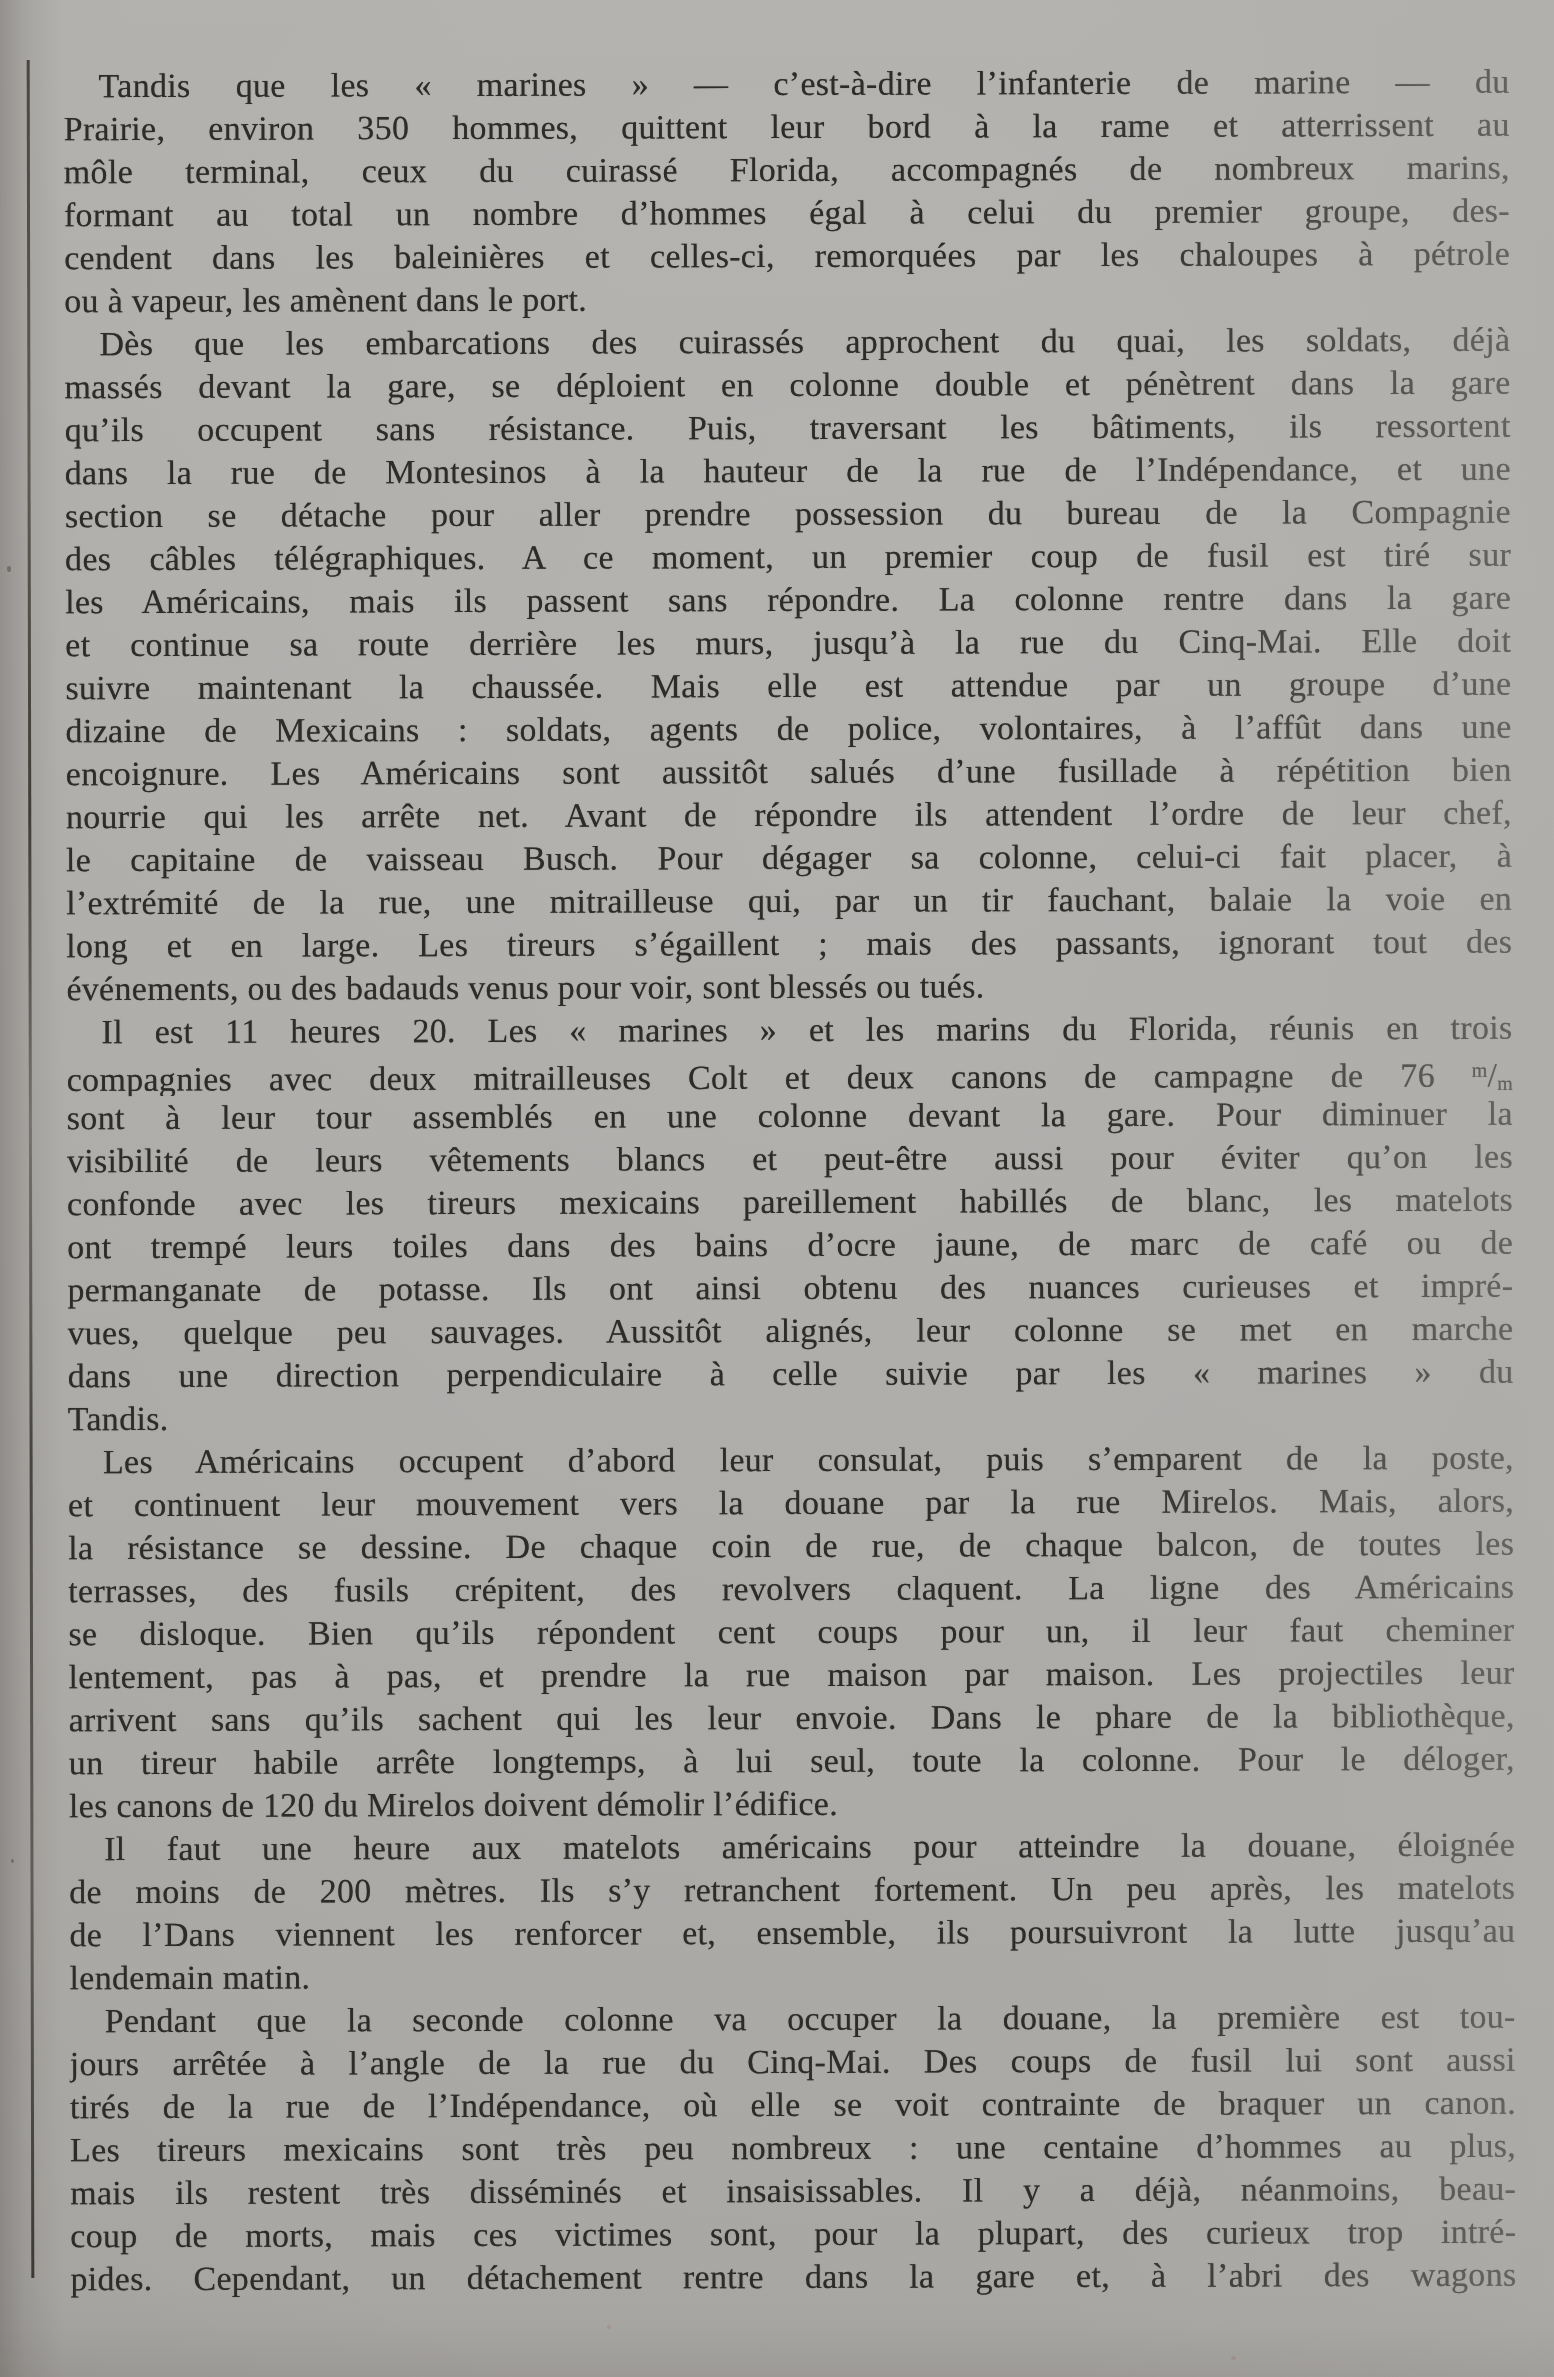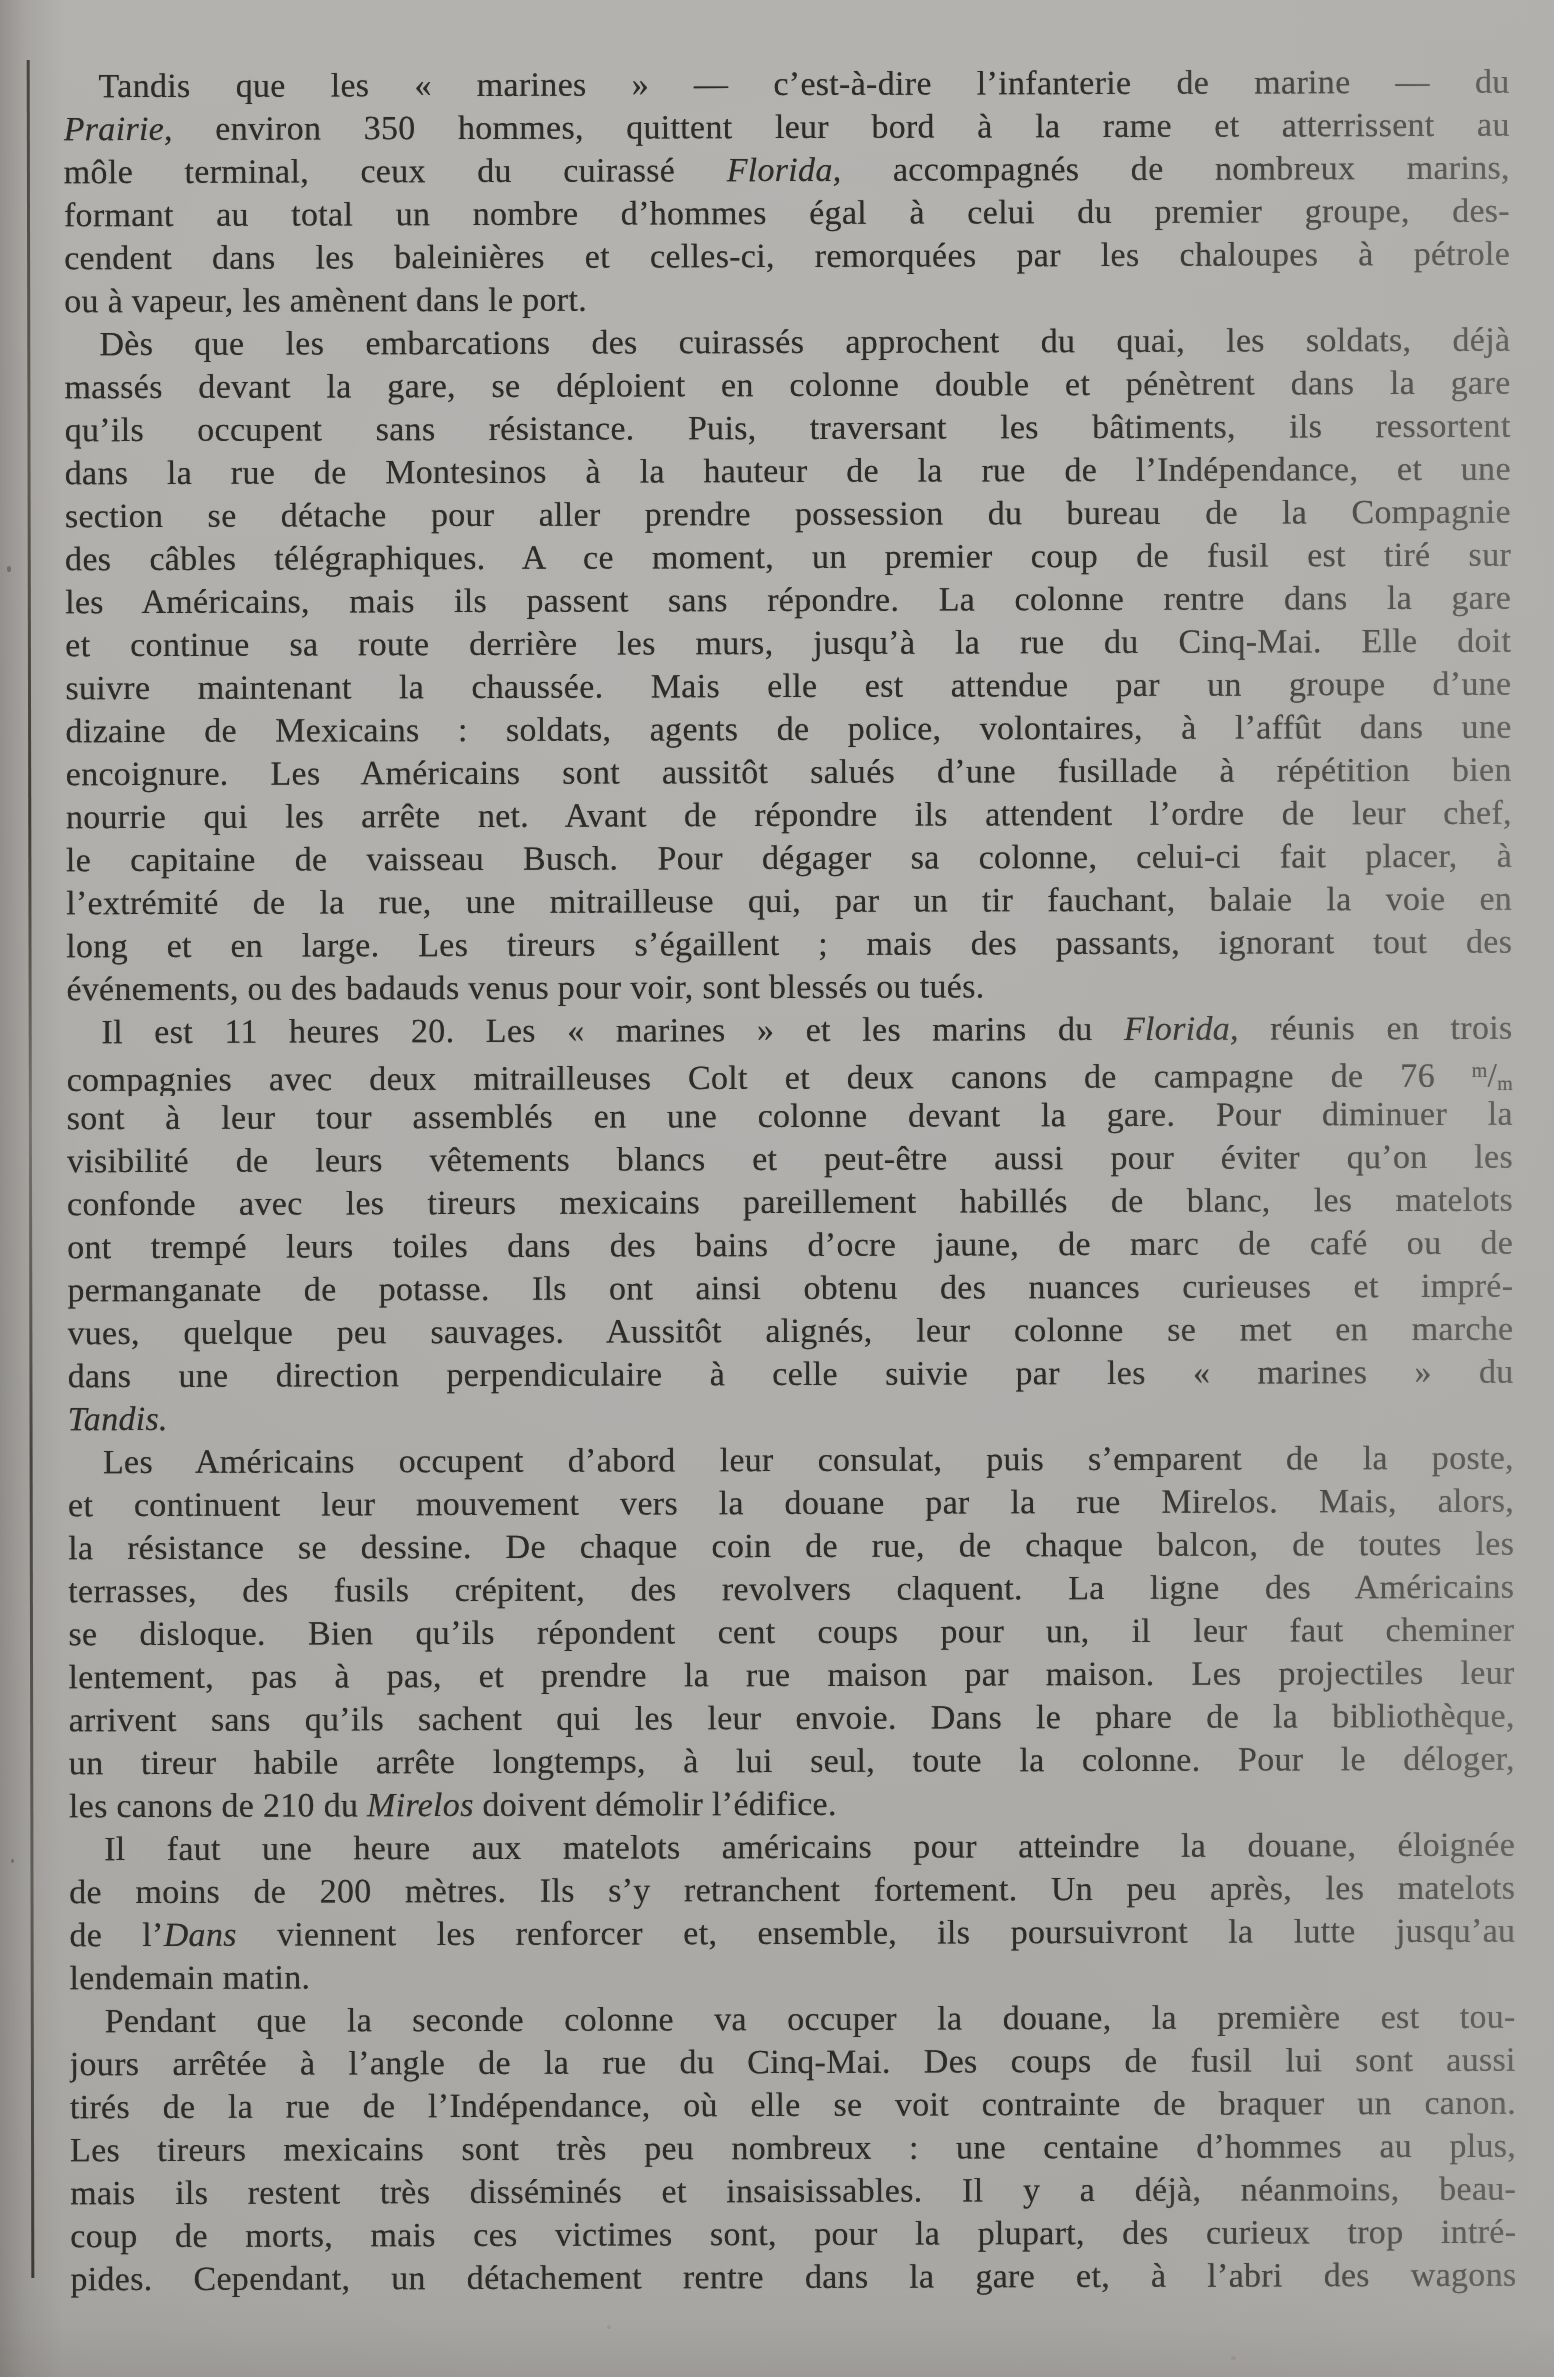--- a/index.html
+++ b/index.html
@@ -40,21 +40,21 @@
     text-shadow: 0 0 0.8px rgba(46,44,41,0.65);
     z-index: 2;
   }
   .line {
     height: 43px; line-height: 43px;
     text-align: justify; text-align-last: justify;
     overflow: hidden;
   }
   .line.pend { text-align-last: left; }
   .line.indent { text-indent: 35px; }
-  .it { font-style: italic; }
+  .it { }
   .sup { font-size: 20px; vertical-align: 9.7px; letter-spacing: 0; }
   .sub { font-size: 20px; vertical-align: -3.5px; letter-spacing: 0; }
   .fade-right {
     position: absolute; top: 0; right: 0; bottom: 0; width: 494px;
     background: linear-gradient(90deg, rgba(177,175,172,0) 0%, rgba(177,175,172,0.28) 62%, rgba(177,175,172,0.46) 100%);
     z-index: 5; pointer-events: none;
   }
   .bottom-soft {
     position: absolute; left: 0; right: 0; bottom: 0; height: 53px;
     background: linear-gradient(180deg, rgba(90,85,78,0) 0%, rgba(90,85,78,0.10) 100%);
@@ -106,21 +106,21 @@
       <div class="line"><span>dans une direction perpendiculaire à celle suivie par les « marines » du</span></div>
       <div class="line pend"><span class="it">Tandis.</span></div>
       <div class="line indent"><span>Les Américains occupent d’abord leur consulat, puis s’emparent de la poste,</span></div>
       <div class="line"><span>et continuent leur mouvement vers la douane par la rue Mirelos. Mais, alors,</span></div>
       <div class="line"><span>la résistance se dessine. De chaque coin de rue, de chaque balcon, de toutes les</span></div>
       <div class="line"><span>terrasses, des fusils crépitent, des revolvers claquent. La ligne des Américains</span></div>
       <div class="line"><span>se disloque. Bien qu’ils répondent cent coups pour un, il leur faut cheminer</span></div>
       <div class="line"><span>lentement, pas à pas, et prendre la rue maison par maison. Les projectiles leur</span></div>
       <div class="line"><span>arrivent sans qu’ils sachent qui les leur envoie. Dans le phare de la bibliothèque,</span></div>
       <div class="line"><span>un tireur habile arrête longtemps, à lui seul, toute la colonne. Pour le déloger,</span></div>
-      <div class="line pend"><span>les canons de 210 du </span><span class="it">Mirelos</span><span> doivent démolir l’édifice.</span></div>
+      <div class="line pend"><span>les canons de 120 du </span><span class="it">Mirelos</span><span> doivent démolir l’édifice.</span></div>
       <div class="line indent"><span>Il faut une heure aux matelots américains pour atteindre la douane, éloignée</span></div>
       <div class="line"><span>de moins de 200 mètres. Ils s’y retranchent fortement. Un peu après, les matelots</span></div>
       <div class="line"><span>de l’</span><span class="it">Dans</span><span> viennent les renforcer et, ensemble, ils poursuivront la lutte jusqu’au</span></div>
       <div class="line pend"><span>lendemain matin.</span></div>
       <div class="line indent"><span>Pendant que la seconde colonne va occuper la douane, la première est tou-</span></div>
       <div class="line"><span>jours arrêtée à l’angle de la rue du Cinq-Mai. Des coups de fusil lui sont aussi</span></div>
       <div class="line"><span>tirés de la rue de l’Indépendance, où elle se voit contrainte de braquer un canon.</span></div>
       <div class="line"><span>Les tireurs mexicains sont très peu nombreux : une centaine d’hommes au plus,</span></div>
       <div class="line"><span>mais ils restent très disséminés et insaisissables. Il y a déjà, néanmoins, beau-</span></div>
       <div class="line"><span>coup de morts, mais ces victimes sont, pour la plupart, des curieux trop intré-</span></div>

